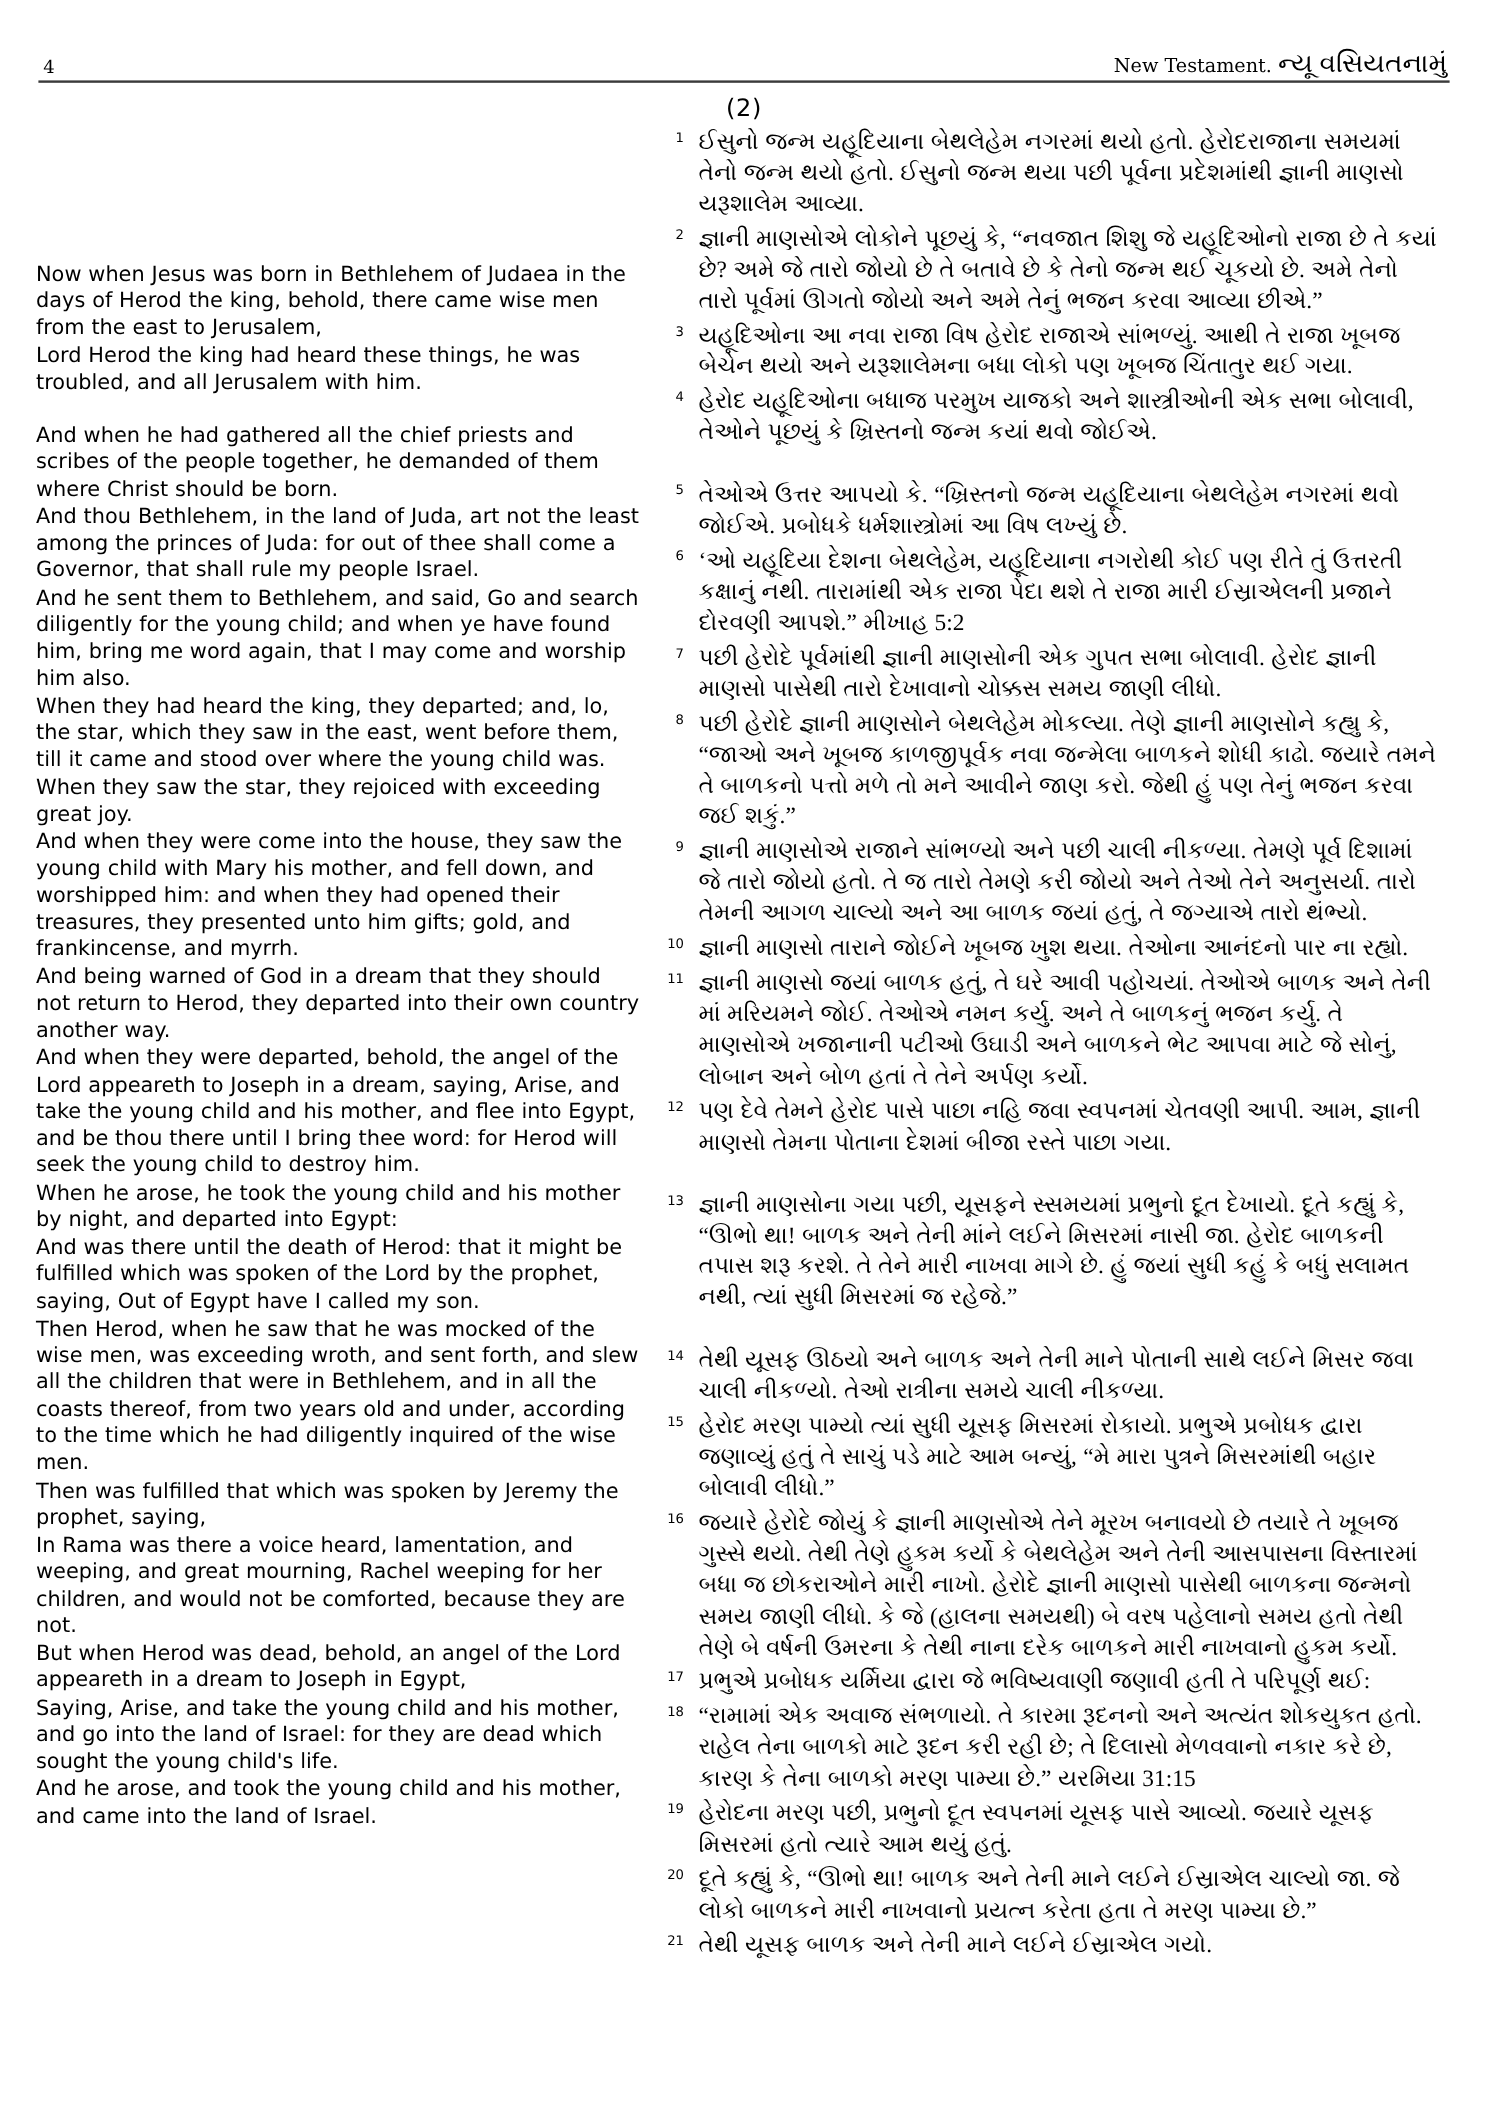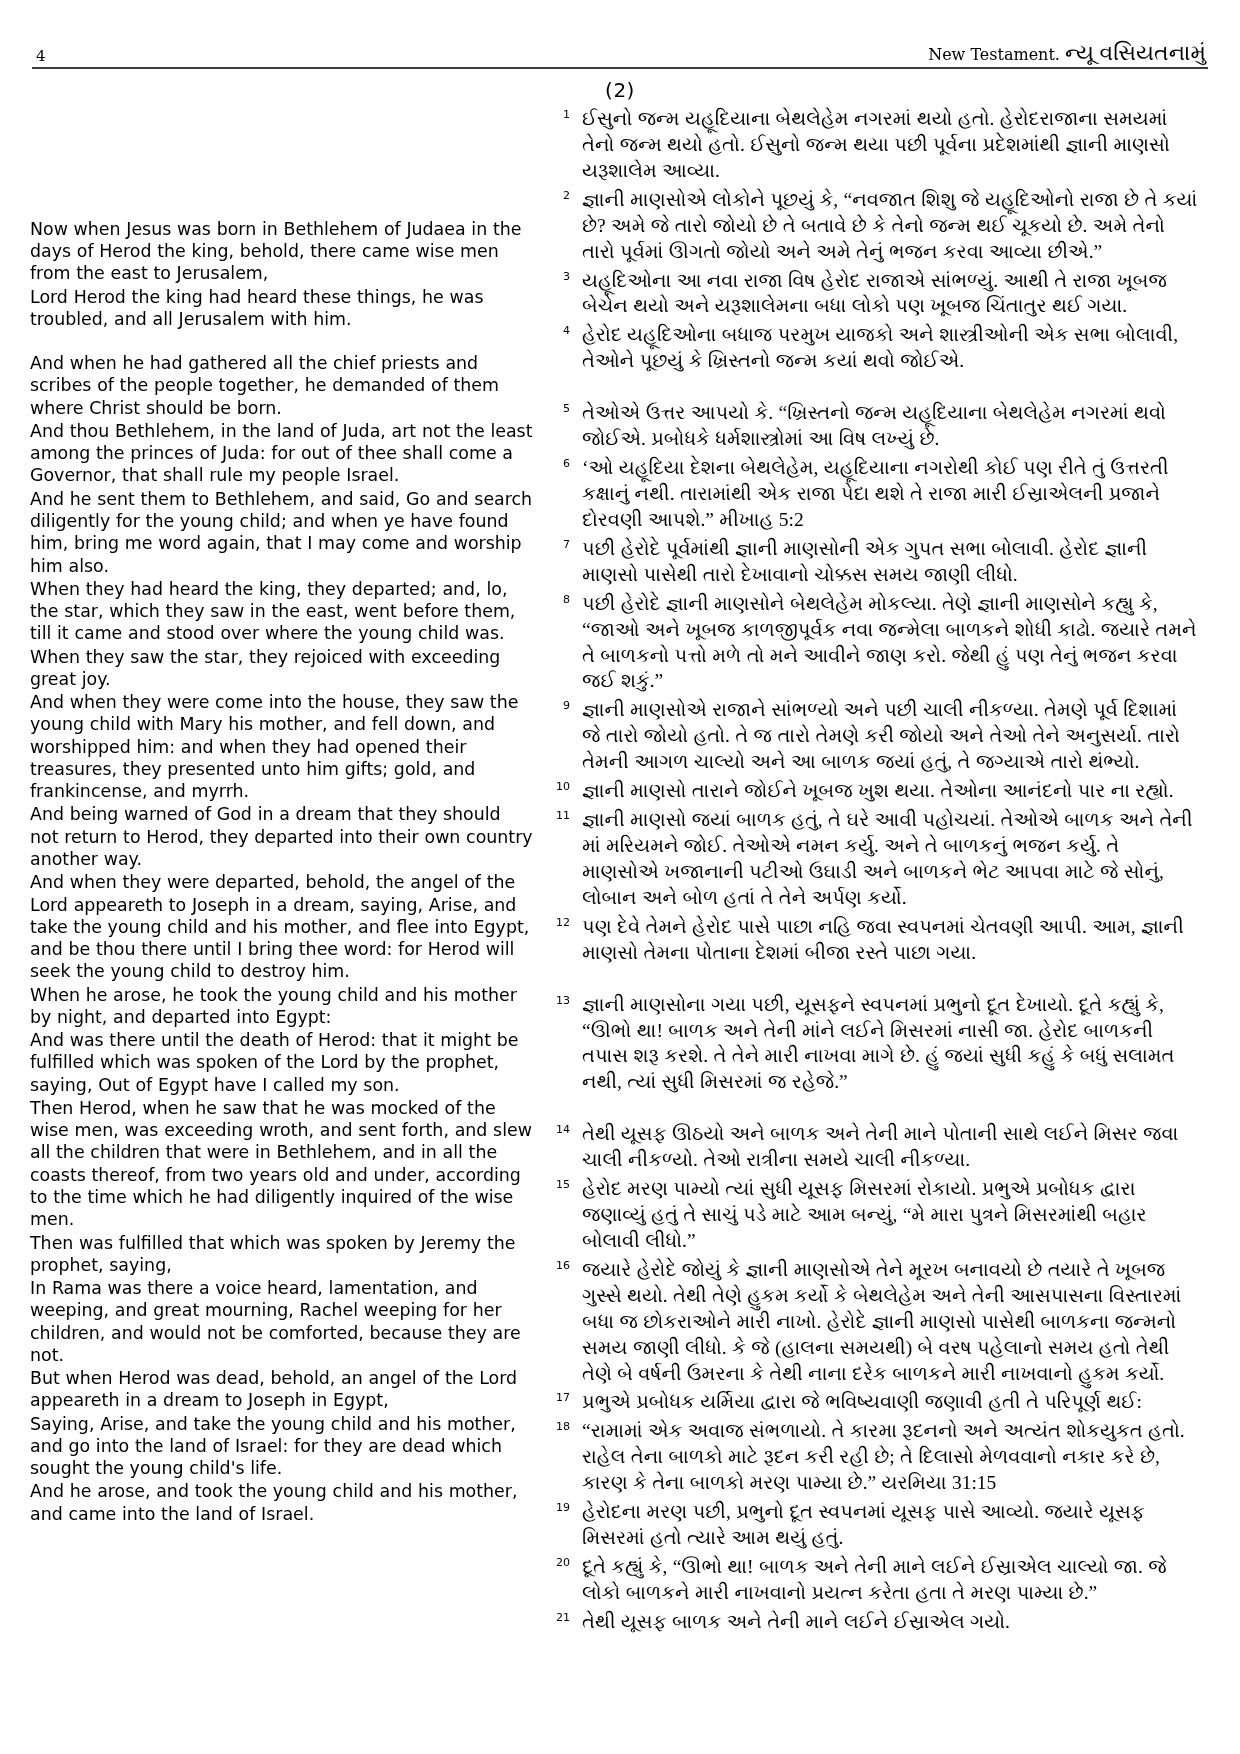--- a/index.html
+++ b/index.html
@@ -196,21 +196,21 @@
         <div class="gu-v">
           <span class="gu-num">11</span>
           <span class="gu-txt">જ્ઞાની માણસો જયાં બાળક હતું, તે ઘરે આવી પહોચયાં. તેઓએ બાળક અને તેની માં મરિયમને જોઈ. તેઓએ નમન કર્યુ. અને તે બાળકનું ભજન કર્યુ. તે માણસોએ ખજાનાની પટીઓ ઉઘાડી અને બાળકને ભેટ આપવા માટે જે સોનું, લોબાન અને બોળ હતાં તે તેને અર્પણ કર્યો.</span>
         </div>
         <div class="gu-v gap-after">
           <span class="gu-num">12</span>
           <span class="gu-txt">પણ દેવે તેમને હેરોદ પાસે પાછા નહિ જવા સ્વપનમાં ચેતવણી આપી. આમ, જ્ઞાની માણસો તેમના પોતાના દેશમાં બીજા રસ્તે પાછા ગયા.</span>
         </div>
         <div class="gu-v gap-after">
           <span class="gu-num">13</span>
-          <span class="gu-txt">જ્ઞાની માણસોના ગયા પછી, યૂસફને સ્વપનમાં પ્રભુનો દૂત દેખાયો. દૂતે કહ્યું કે, “ઊભો થા! બાળક અને તેની માંને લઈને મિસરમાં નાસી જા. હેરોદ બાળકની તપાસ શરૂ કરશે. તે તેને મારી નાખવા માગે છે. હું જયાં સુધી કહું કે બધું સલામત નથી, ત્યાં સુધી મિસરમાં જ રહેજે.”</span>
+          <span class="gu-txt">જ્ઞાની માણસોના ગયા પછી, યૂસફને સ્સમયમાં પ્રભુનો દૂત દેખાયો. દૂતે કહ્યું કે, “ઊભો થા! બાળક અને તેની માંને લઈને મિસરમાં નાસી જા. હેરોદ બાળકની તપાસ શરૂ કરશે. તે તેને મારી નાખવા માગે છે. હું જયાં સુધી કહું કે બધું સલામત નથી, ત્યાં સુધી મિસરમાં જ રહેજે.”</span>
         </div>
         <div class="gu-v">
           <span class="gu-num">14</span>
           <span class="gu-txt">તેથી યૂસફ ઊઠયો અને બાળક અને તેની માને પોતાની સાથે લઈને મિસર જવા ચાલી નીકળ્યો. તેઓ રાત્રીના સમયે ચાલી નીકળ્યા.</span>
         </div>
         <div class="gu-v">
           <span class="gu-num">15</span>
           <span class="gu-txt">હેરોદ મરણ પામ્યો ત્યાં સુધી યૂસફ મિસરમાં રોકાયો. પ્રભુએ પ્રબોધક દ્વારા જણાવ્યું હતું તે સાચું પડે માટે આમ બન્યું, “મે મારા પુત્રને મિસરમાંથી બહાર બોલાવી લીધો.”</span>
         </div>
         <div class="gu-v">

